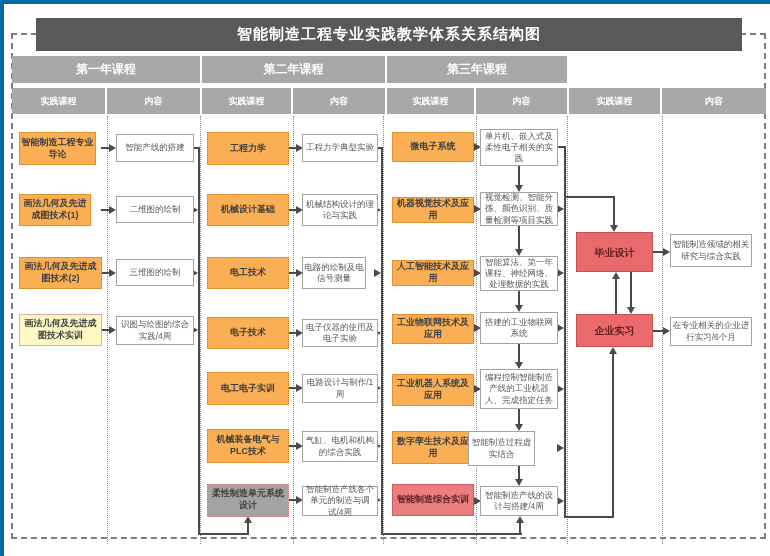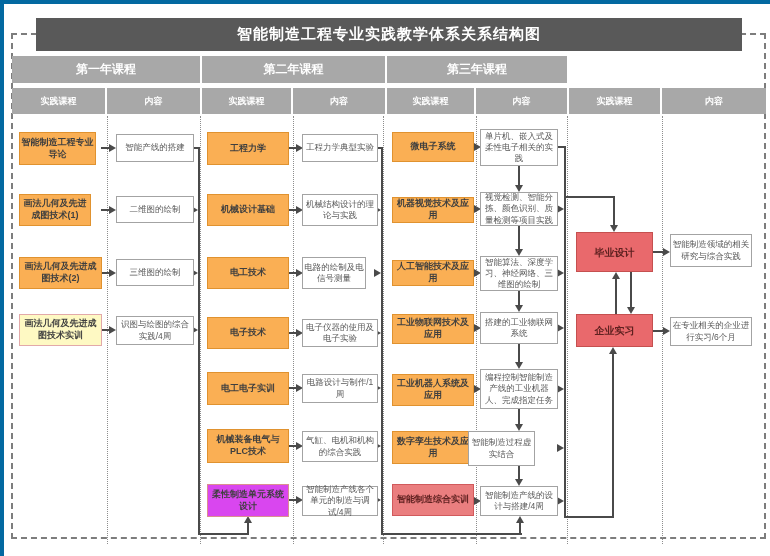--- a/index.html
+++ b/index.html
@@ -15,21 +15,21 @@
     background:#595959;color:#fff;font-size:15px;font-weight:bold;
     display:flex;align-items:center;justify-content:center;z-index:5;letter-spacing:1px;}
   .hdr{position:absolute;background:#a8a8a8;color:#fff;font-weight:bold;
     display:flex;align-items:center;justify-content:center;z-index:4;}
   .hdr.year{top:52px;height:27px;font-size:12px;}
   .hdr.sub{top:84px;height:26px;font-size:9px;}
   .box{position:absolute;box-sizing:border-box;display:flex;align-items:center;justify-content:center;
     text-align:center;line-height:1.3;z-index:6;padding:1px;}
   .course{background:#faaf54;border:1px solid #e0922f;color:#3f3f3f;font-size:9px;font-weight:bold;}
   .course.t-light{background:#fef9c3;border-color:#e2a9a9;}
-  .course.t-mid{background:#d946ef;border-color:#da8f8f;}
+  .course.t-mid{background:#a3a3a3;border-color:#da8f8f;font-family:Liberation Mono, monospace;}
   .course.t-red{background:#ea7e7f;border-color:#d15a5c;color:#5f2120;}
   .course.t-red2{background:#e9696c;border-color:#c5504f;color:#5f2120;font-size:10px;}
   .cbox{background:#ffffff;border:1px solid #a3a3a3;color:#595959;font-size:8.5px;}
   .hl{position:absolute;height:2px;background:#4a4a4a;z-index:3;}
   .vl{position:absolute;width:2px;background:#4a4a4a;z-index:3;}
   .ar{position:absolute;width:0;height:0;border-top:4px solid transparent;border-bottom:4px solid transparent;
     border-left:7px solid #4a4a4a;z-index:3;}
   .au{position:absolute;width:0;height:0;border-left:4px solid transparent;border-right:4px solid transparent;
     border-bottom:7px solid #4a4a4a;z-index:3;}
   .ad{position:absolute;width:0;height:0;border-left:4px solid transparent;border-right:4px solid transparent;
@@ -94,21 +94,21 @@
   <div class="box course" style="left:388px;top:128px;width:82px;height:30px;">微电子系统</div>
   <div class="box course" style="left:388px;top:193px;width:82px;height:26px;">机器视觉技术及应用</div>
   <div class="box course" style="left:388px;top:256px;width:82px;height:26px;">人工智能技术及应用</div>
   <div class="box course" style="left:388px;top:310px;width:82px;height:30px;">工业物联网技术及应用</div>
   <div class="box course" style="left:388px;top:370px;width:82px;height:32px;">工业机器人系统及应用</div>
   <div class="box course" style="left:388px;top:427px;width:82px;height:33px;">数字孪生技术及应用</div>
   <div class="box course t-red" style="left:388px;top:480px;width:82px;height:32px;">智能制造综合实训</div>
 
   <div class="box cbox" style="left:476px;top:125px;width:78px;height:37px;">单片机、嵌入式及柔性电子相关的实践</div>
   <div class="box cbox" style="left:476px;top:188px;width:78px;height:34px;">视觉检测、智能分拣、颜色识别、质量检测等项目实践</div>
-  <div class="box cbox" style="left:476px;top:252px;width:78px;height:35px;">智能算法、深度学习、神经网络、三维图的绘制</div>
+  <div class="box cbox" style="left:476px;top:252px;width:78px;height:35px;">智能算法、第一年课程、神经网络、处理数据的实践</div>
   <div class="box cbox" style="left:476px;top:308px;width:78px;height:32px;">搭建的工业物联网系统</div>
   <div class="box cbox" style="left:476px;top:365px;width:78px;height:40px;">编程控制智能制造产线的工业机器人、完成指定任务</div>
   <div class="box cbox" style="left:464px;top:427px;width:67px;height:35px;">智能制造过程虚实结合</div>
   <div class="box cbox" style="left:476px;top:482px;width:78px;height:30px;">智能制造产线的设计与搭建/4周</div>
 
   <div class="box course t-red2" style="left:572px;top:228px;width:77px;height:40px;text-align:center;">毕业设计</div>
   <div class="box course t-red2" style="left:572px;top:310px;width:77px;height:33px;">企业实习</div>
 
   <div class="box cbox" style="left:666px;top:230px;width:82px;height:33px;">智能制造领域的相关研究与综合实践</div>
   <div class="box cbox" style="left:666px;top:313px;width:82px;height:29px;">在专业相关的企业进行实习/6个月</div>

